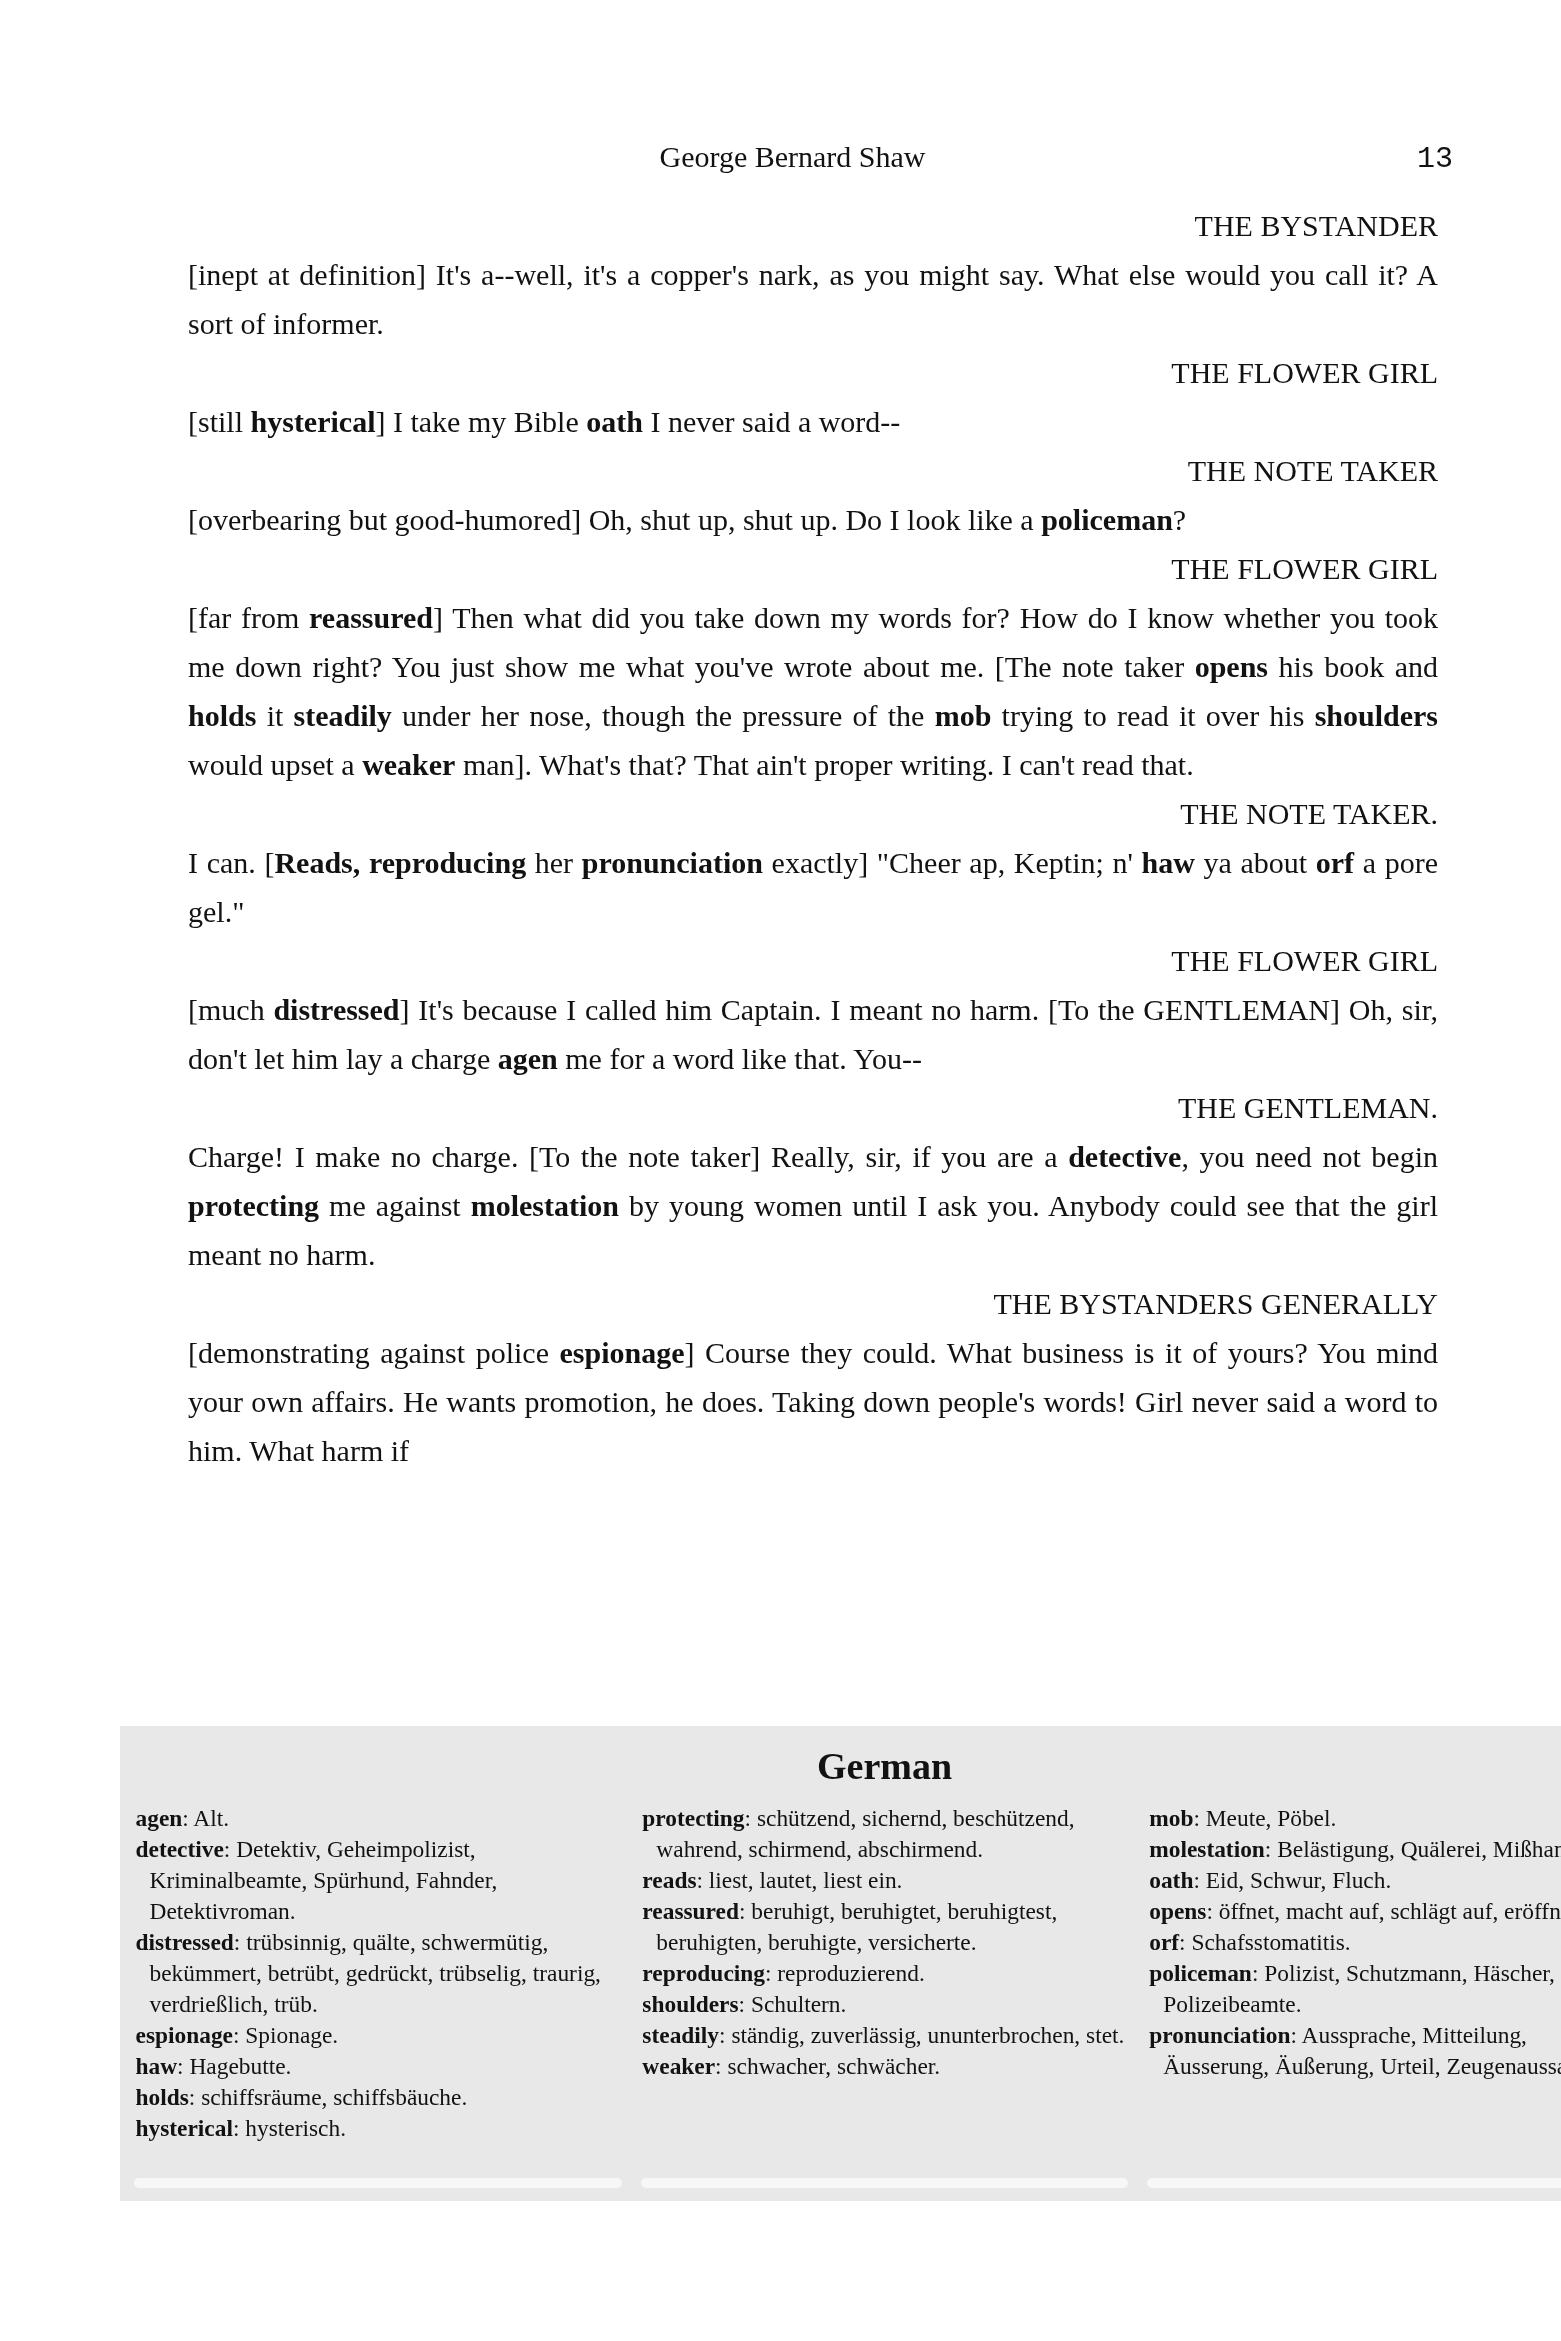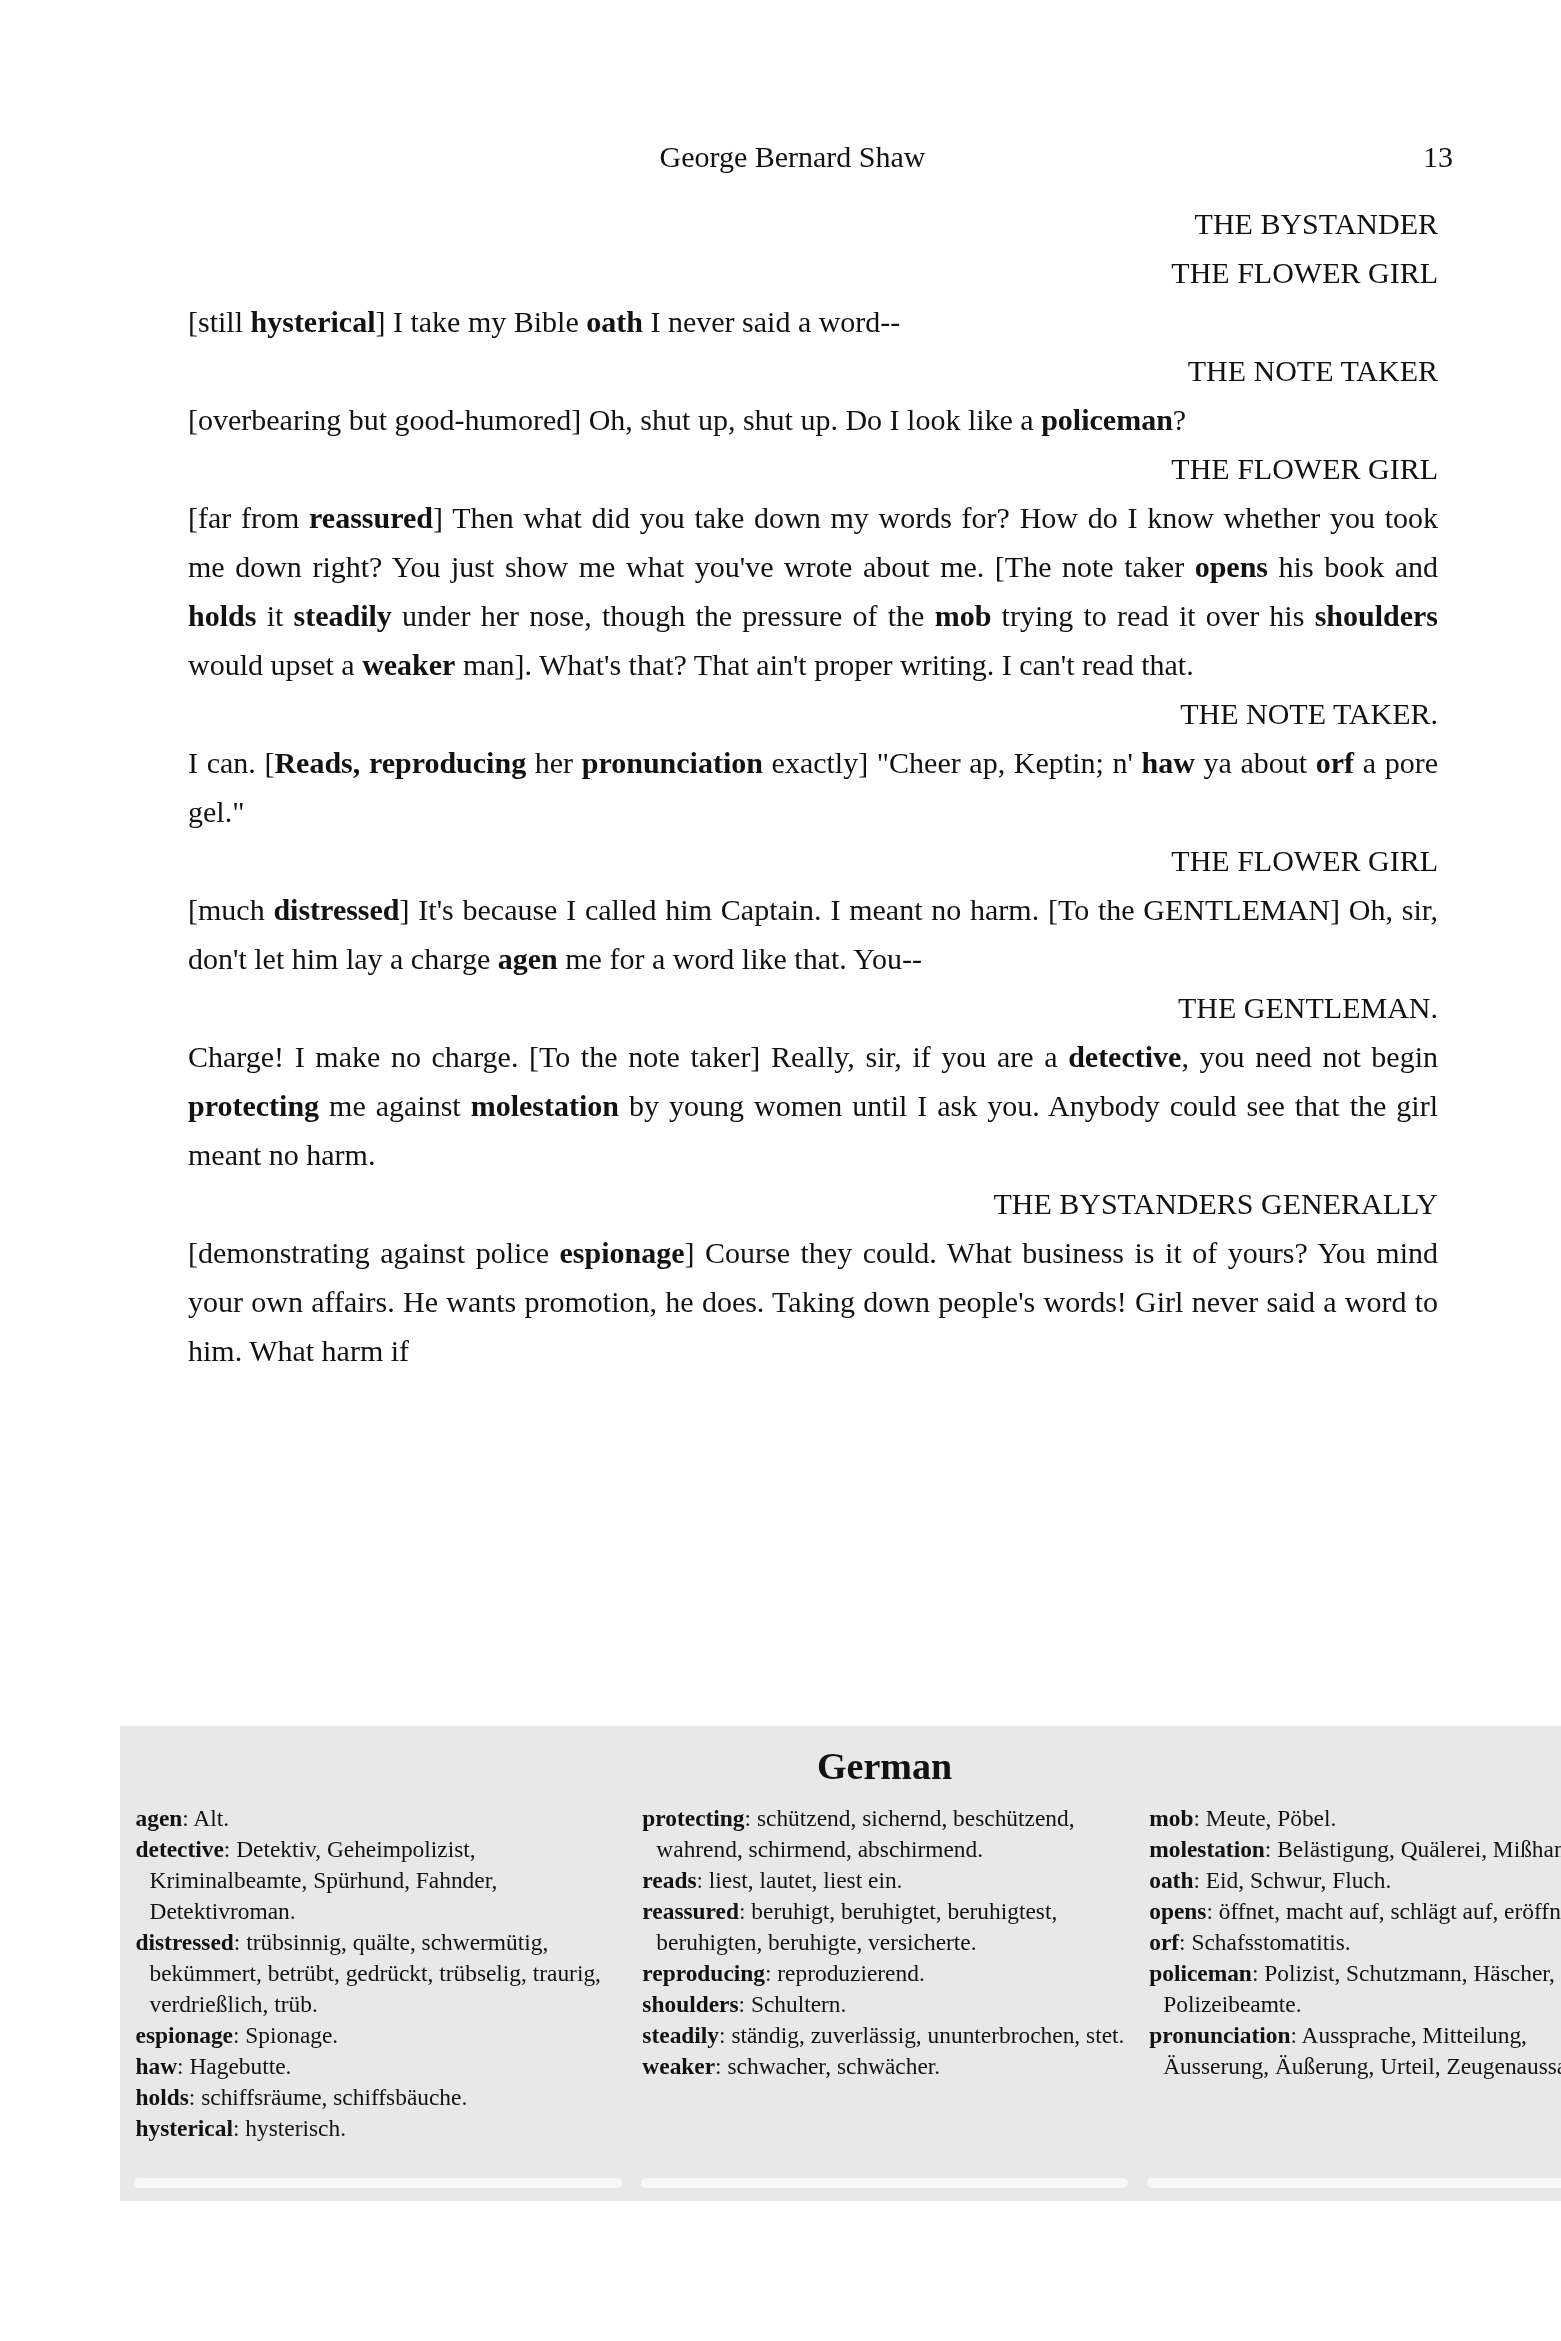--- a/index.html
+++ b/index.html
@@ -21,21 +21,21 @@
   }
   .header-row {
     display: flex;
     align-items: baseline;
     padding: 0 108px 0 132px;
     font-size: 30px;
     line-height: 36px;
   }
   .header-spacer { width: 61px; }
   .header-title { flex: 1; text-align: center; }
-  .header-page { width: 61px; text-align: right; }
+  .header-page { width: 61px; text-align: right; font-family: Liberation Mono, monospace; }
 
   .script {
     margin-top: 24px;
     padding: 0 123px 0 132px;
     font-size: 30px;
     line-height: 49px;
   }
   .speaker {
     text-align: right;
   }
@@ -96,20 +96,21 @@
 <div class="page">
 
   <div class="header-row">
     <div class="header-spacer"></div>
     <div class="header-title">George Bernard Shaw</div>
     <div class="header-page">13</div>
   </div>
 
   <div class="script">
       <div class="speaker">THE BYSTANDER</div>
+      <div class="dialogue"><span>[inept at definition] It's a--well, it's a copper's nark, as you might say. What else would you call it? A sort of informer.</span></div>
       <div class="speaker">THE FLOWER GIRL</div>
       <div class="dialogue"><span>[still </span><b>hysterical</b><span>] I take my Bible </span><b>oath</b><span> I never said a word--</span></div>
       <div class="speaker">THE NOTE TAKER</div>
       <div class="dialogue"><span>[overbearing but good-humored] Oh, shut up, shut up. Do I look like a </span><b>policeman</b><span>?</span></div>
       <div class="speaker">THE FLOWER GIRL</div>
       <div class="dialogue"><span>[far from </span><b>reassured</b><span>] Then what did you take down my words for? How do I know whether you took me down right? You just show me what you've wrote about me. [The note taker </span><b>opens</b><span> his book and </span><b>holds</b><span> it </span><b>steadily</b><span> under her nose, though the pressure of the </span><b>mob</b><span> trying to read it over his </span><b>shoulders</b><span> would upset a </span><b>weaker</b><span> man]. What's that? That ain't proper writing. I can't read that.</span></div>
       <div class="speaker">THE NOTE TAKER.</div>
       <div class="dialogue"><span>I can. [</span><b>Reads, reproducing</b><span> her </span><b>pronunciation</b><span> exactly] "Cheer ap, Keptin; n' </span><b>haw</b><span> ya about </span><b>orf</b><span> a pore gel."</span></div>
       <div class="speaker">THE FLOWER GIRL</div>
       <div class="dialogue"><span>[much  </span><b>distressed</b><span>] It's because I called him Captain. I meant no harm. [To the GENTLEMAN] Oh, sir, don't let him lay a charge </span><b>agen</b><span> me for a word like that. You--</span></div>

